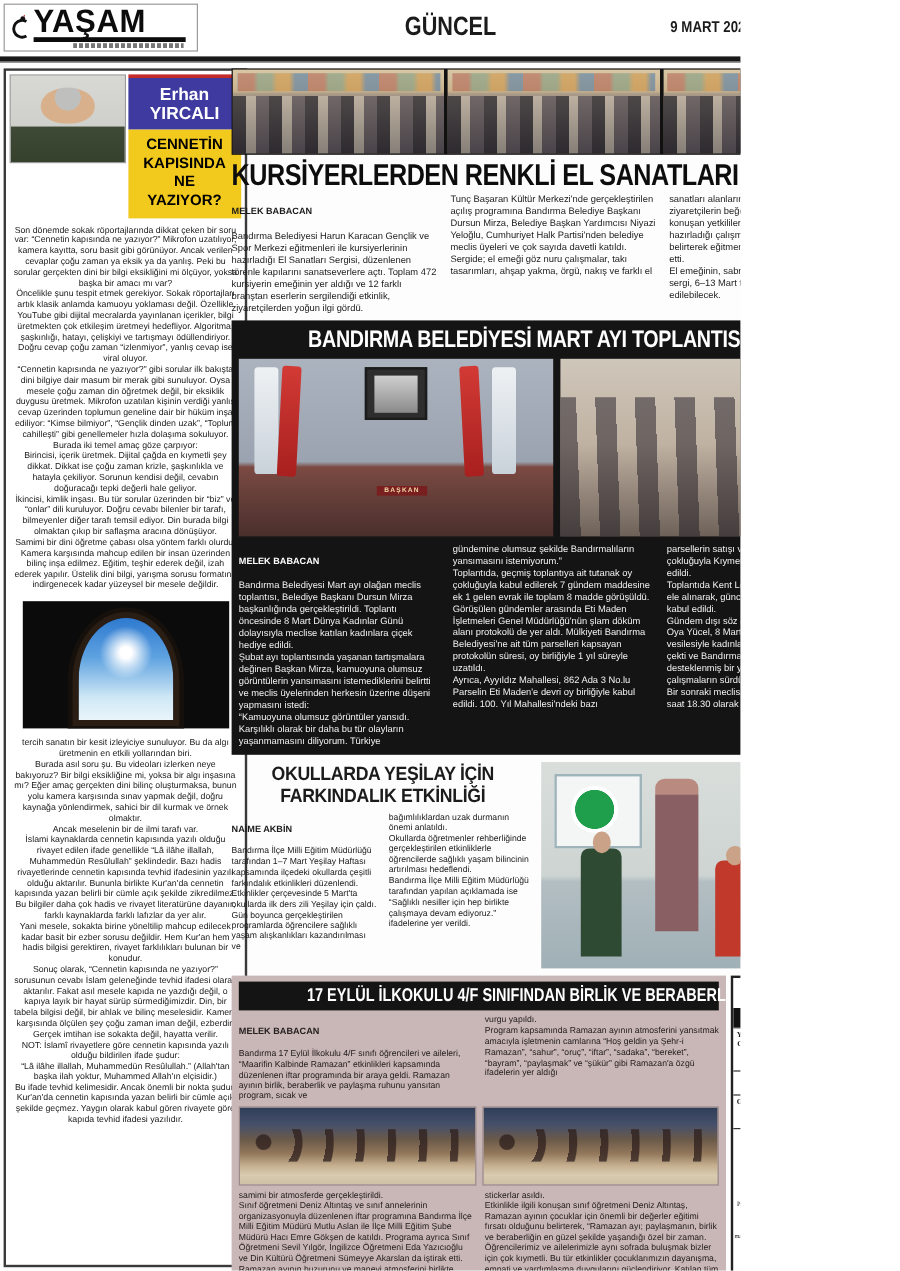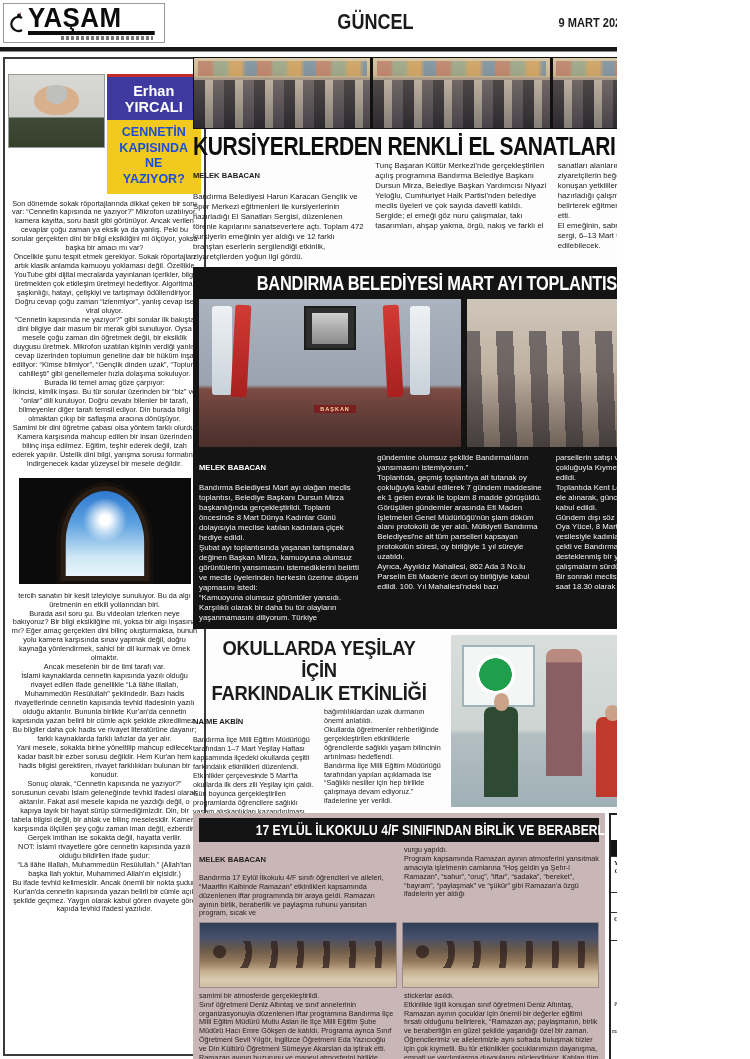--- a/index.html
+++ b/index.html
@@ -16,27 +16,27 @@
   .hdr-section { position:absolute; left:0; right:0; top:9px; text-align:center; font-size:22px; font-weight:900; letter-spacing:0; }
   .hdr-section span{ display:inline-block; transform:scaleX(.82); }
   .hdr-date { position:absolute; right:58px; top:15px; font-size:13px; font-weight:900; }
   .hdr-date span{ display:inline-block; transform:scaleX(.85); transform-origin:right; }
   .pageno-box { position:absolute; right:0; top:0; width:44px; height:47px; background:#eef0f2; border-left:2px solid #555; display:flex; align-items:flex-start; justify-content:center; }
   .pageno { font-size:40px; font-weight:400; line-height:1; color:#97a3b6; }
   .hdr-rule { position:absolute; left:0; top:47px; width:750px; height:5px; background:#181818; border-bottom:1px solid #888; }
 
   
   .colmn { position:absolute; left:3px; top:57px; width:203px; height:999px; border:2px solid #3a3a3a; background:#fff; overflow:hidden; }
-  .colmn-head { display:flex; gap:2px; padding:3px;margin-top:12px; }
+  .colmn-head { display:flex; gap:2px; padding:3px; }
   .author-photo { width:54px; height:74px; flex:0 0 54px; position:relative; background:linear-gradient(180deg,#d8d8d4 0%,#cfcfcb 58%,#3e4a36 60%,#36412c 100%); border:1px solid #999; }
   .author-photo::before { content:""; position:absolute; left:26%; top:14%; width:48%; height:42%; border-radius:50% 50% 46% 46%; background:radial-gradient(circle at 50% 28%,#bfbfbd 0 34%,#d9b08c 35% 100%); }
   .colmn-head-right { flex:1; display:flex; flex-direction:column; }
   .red-strip { height:3px; background:#c42b2b; }
   .author-bar { background:#3e3aa0; color:#fff; font-size:14.5px; font-weight:800; text-align:center; padding:6px 2px 5px; }
-  .title-bar { background:#f2c91d; color:#1d4ed8; font-size:12.5px; font-weight:900; text-align:center; padding:5px 6px 6px; line-height:1.25; }
+  .title-bar { background:#f2c91d; color:#000000; font-size:12.5px; font-weight:900; text-align:center; padding:5px 6px 6px; line-height:1.25; }
   .colmn-body { padding:3px 6px 4px; font-size:7.3px; line-height:1.23; color:#1a1a1a;text-align:center; }
   .colmn-body p { margin:0; }
   .door-img { width:172px; height:106px; margin:5px auto; position:relative; background:#0b0b0b; overflow:hidden; }
   .door-arch { position:absolute; left:50%; transform:translateX(-50%); bottom:7%; width:46%; height:80%; border-radius:52% 52% 3px 3px / 64% 64% 0 0; box-shadow:0 0 0 5px #2a1d14, 0 0 0 9px #15100b; background:radial-gradient(circle at 50% 34%,#ffffff 0 7%,rgba(255,255,255,.85) 11%,rgba(170,210,245,0) 32%),linear-gradient(180deg,#2f7ad0 0%,#5da1e0 38%,#cfe8f5 78%,#eaf5fb 100%); }
 
   
   .main { position:absolute; left:193px; top:57px; width:537px; height:999px; }
 
   .collage { display:flex; gap:3px; background:#111; padding:1px; height:72px; }
   .ph { position:relative; overflow:hidden; flex:1; }
@@ -66,21 +66,21 @@
   .ph-flowers { background:linear-gradient(180deg,#cfc6ba 0%,#bfb2a2 48%,#93857a 76%,#6e6258 100%); }
   .ph-flowers::after { content:""; position:absolute; inset:22% 0 0 0; background:repeating-linear-gradient(88deg,rgba(30,25,35,.5) 0 17px,transparent 17px 33px); }
   .ph-flowers::before { content:""; position:absolute; inset:0; z-index:1; background:radial-gradient(circle at 70% 52%,#c2547a 0 9px,transparent 10px),radial-gradient(circle at 78% 60%,#d77b8d 0 7px,transparent 8px),radial-gradient(circle at 86% 78%,#3e7d4a 0 12px,transparent 13px),radial-gradient(circle at 63% 60%,#e0a0b0 0 6px,transparent 7px); }
   .blk-cols { margin-top:6px; }
   .blk-cols .col { color:#f2f2f2; font-size:7.8px; }
   .blk .byline { color:#fff; }
 
   
   .yesilay { margin-top:6px; display:flex; gap:6px; height:172px; }
   .yes-left { width:252px; flex:0 0 252px; }
-  .headline3 { text-align:center; font-size:20px; font-weight:900; line-height:1.12; letter-spacing:-.3px; margin:2px 0 4px; }
+  .headline3 { text-align:center; font-size:16px; font-weight:900; line-height:1.12; letter-spacing:-.3px; margin:2px 0 4px; }
   .headline3 div { transform:scaleX(.92); }
   .yes-cols .col { font-size:7.2px; line-height:1.24; }
   .ph-class { background:linear-gradient(180deg,#d9dedb 0%,#cdd4d2 55%,#b3bec2 58%,#9fb0b6 100%); }
   .pc-board { position:absolute; left:4%; top:6%; width:26%; height:36%; background:#f4f6f5; border:2px solid #9fb4ba; }
   .pc-board::after { content:""; position:absolute; left:18%; top:14%; width:56%; height:66%; border-radius:50%; background:radial-gradient(circle,#1f9e4b 0 58%,#fff 60% 100%); }
   .pc-teacher { position:absolute; left:34%; top:8%; width:13%; height:74%; background:linear-gradient(180deg,#b98a80 0 10%,#8a5f63 11% 100%); border-radius:8px 8px 0 0; }
   .pc-kid { position:absolute; bottom:6%; width:12%; height:52%; border-radius:7px 7px 0 0; }
   .pc-kid::before { content:""; position:absolute; left:28%; top:-16%; width:44%; height:20%; border-radius:50%; background:#caa287; }
   .pc-kid.g1 { left:12%; background:#2e4a33; }
   .pc-kid.r1 { left:52%; background:#c0392b; height:46%; }
@@ -146,20 +146,21 @@
         <div class="red-strip"></div>
         <div class="author-bar">Erhan YIRCALI</div>
         <div class="title-bar">CENNETİN KAPISINDA NE YAZIYOR?</div>
       </div>
     </div>
     <div class="colmn-body">
         <p>Son dönemde sokak röportajlarında dikkat çeken bir soru var: “Cennetin kapısında ne yazıyor?” Mikrofon uzatılıyor, kamera kayıtta, soru basit gibi görünüyor. Ancak verilen cevaplar çoğu zaman ya eksik ya da yanlış. Peki bu sorular gerçekten dini bir bilgi eksikliğini mi ölçüyor, yoksa başka bir amacı mı var?</p>
         <p>Öncelikle şunu tespit etmek gerekiyor. Sokak röportajları artık klasik anlamda kamuoyu yoklaması değil. Özellikle YouTube gibi dijital mecralarda yayınlanan içerikler, bilgi üretmekten çok etkileşim üretmeyi hedefliyor. Algoritma; şaşkınlığı, hatayı, çelişkiyi ve tartışmayı ödüllendiriyor. Doğru cevap çoğu zaman “izlenmiyor”, yanlış cevap ise viral oluyor.</p>
         <p>“Cennetin kapısında ne yazıyor?” gibi sorular ilk bakışta dini bilgiye dair masum bir merak gibi sunuluyor. Oysa mesele çoğu zaman din öğretmek değil, bir eksiklik duygusu üretmek. Mikrofon uzatılan kişinin verdiği yanlış cevap üzerinden toplumun geneline dair bir hüküm inşa ediliyor: “Kimse bilmiyor”, “Gençlik dinden uzak”, “Toplum cahilleşti” gibi genellemeler hızla dolaşıma sokuluyor.</p>
         <p>Burada iki temel amaç göze çarpıyor:</p>
+        <p>Birincisi, içerik üretmek. Dijital çağda en kıymetli şey dikkat. Dikkat ise çoğu zaman krizle, şaşkınlıkla ve hatayla çekiliyor. Sorunun kendisi değil, cevabın doğuracağı tepki değerli hale geliyor.</p>
         <p>İkincisi, kimlik inşası. Bu tür sorular üzerinden bir “biz” ve “onlar” dili kuruluyor. Doğru cevabı bilenler bir tarafı, bilmeyenler diğer tarafı temsil ediyor. Din burada bilgi olmaktan çıkıp bir saflaşma aracına dönüşüyor.</p>
         <p>Samimi bir dini öğretme çabası olsa yöntem farklı olurdu. Kamera karşısında mahcup edilen bir insan üzerinden bilinç inşa edilmez. Eğitim, teşhir ederek değil, izah ederek yapılır. Üstelik dini bilgi, yarışma sorusu formatına indirgenecek kadar yüzeysel bir mesele değildir.</p>
       </div>
     <div class="door-img ph">
       <div class="door-arch"></div>
     </div>
     <div class="colmn-body">
         <p>tercih sanatın bir kesit izleyiciye sunuluyor. Bu da algı üretmenin en etkili yollarından biri.</p>
         <p>Burada asıl soru şu. Bu videoları izlerken neye bakıyoruz? Bir bilgi eksikliğine mi, yoksa bir algı inşasına mı? Eğer amaç gerçekten dini bilinç oluşturmaksa, bunun yolu kamera karşısında sınav yapmak değil, doğru kaynağa yönlendirmek, sahici bir dil kurmak ve örnek olmaktır.</p>
         <p>Ancak meselenin bir de ilmi tarafı var.</p>

